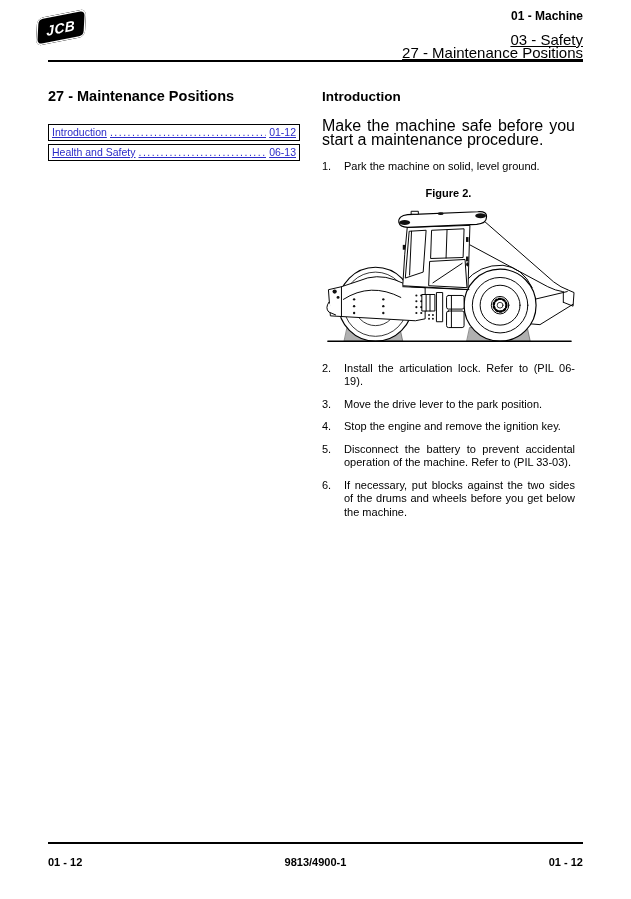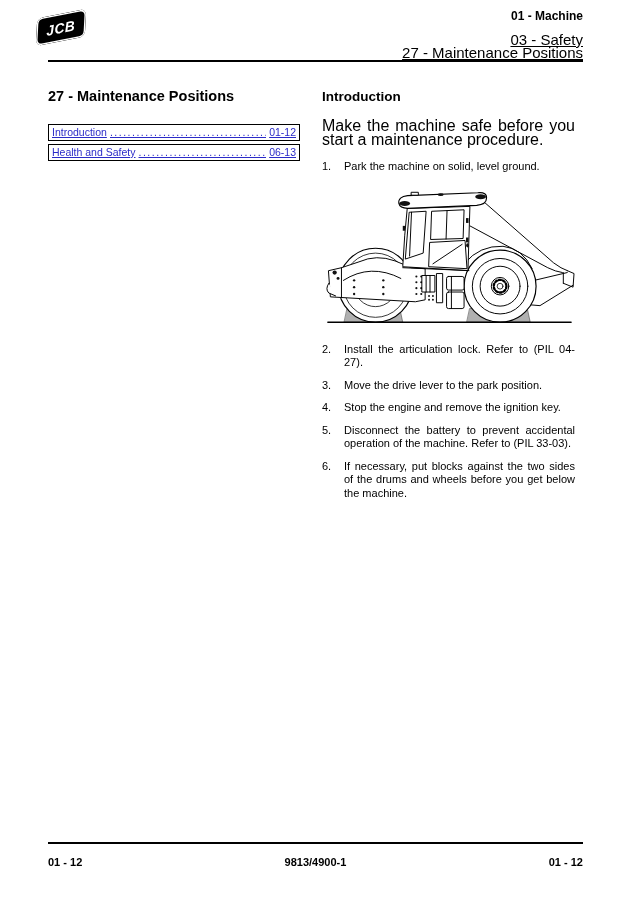--- a/index.html
+++ b/index.html
@@ -110,20 +110,21 @@
     <div class="col-right">
       <h2 class="section-title">Introduction</h2>
 
       <p class="para">Make the machine safe before you start a maintenance procedure.</p>
 
       <div class="step">
         <span class="n">1.</span>
         <span class="t">Park the machine on solid, level ground.</span>
       </div>
 
+      <div class="fig-caption">Figure 2.</div>
 
       <div class="figure-wrap">
         <svg viewBox="0 0 260 152">
           <g stroke="#000" fill="none" stroke-width="1" stroke-linejoin="round" stroke-linecap="round">
 
             <g fill="#b0b0b0" stroke="#444" stroke-width="0.6">
               <path d="M26 129 h18 l3 14 h-24 z"></path>
               <path d="M62 129 h18 l3 14 h-24 z"></path>
               <path d="M152 129 h18 l3 14 h-24 z"></path>
               <path d="M193 129 h18 l3 14 h-24 z"></path>
@@ -220,21 +221,21 @@
               <path d="M133 96 V129"></path>
             </g>
 
             <path d="M6 143 L256 143" stroke-width="1.4"></path>
           </g>
         </svg>
       </div>
 
       <div class="step">
         <span class="n">2.</span>
-        <span class="t">Install the articulation lock. Refer to (PIL 04-27).</span>
+        <span class="t">Install the articulation lock. Refer to (PIL 06-19).</span>
       </div>
       <div class="step">
         <span class="n">3.</span>
         <span class="t">Move the drive lever to the park position.</span>
       </div>
       <div class="step">
         <span class="n">4.</span>
         <span class="t">Stop the engine and remove the ignition key.</span>
       </div>
       <div class="step">

